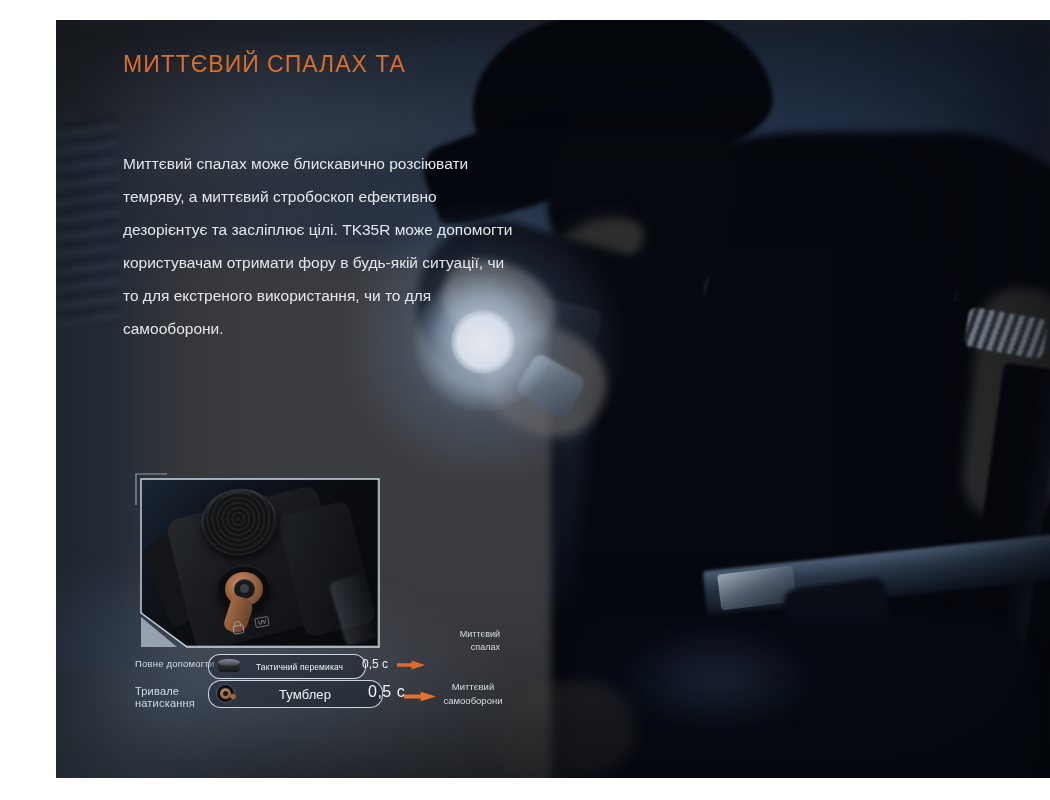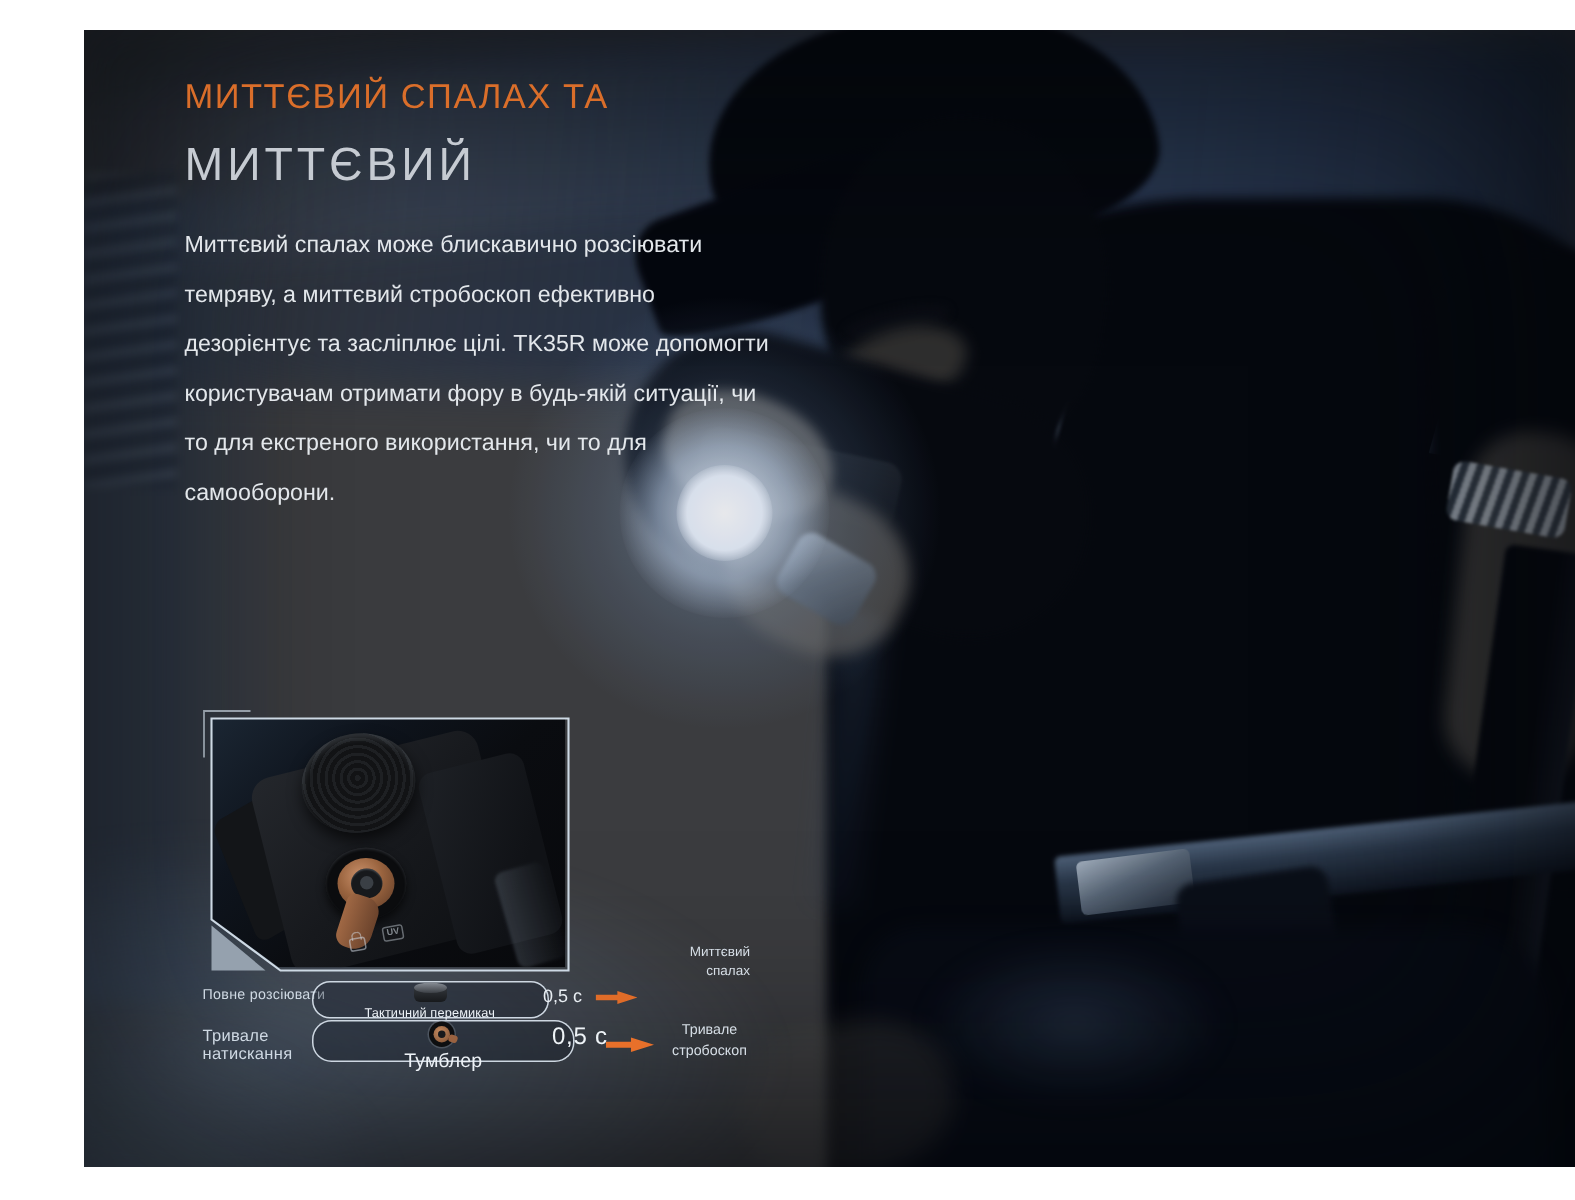--- a/index.html
+++ b/index.html
@@ -122,21 +122,21 @@
     border-bottom:none;border-radius:4px 4px 0 0;}
   .sw-uv{left:114px;top:138px;padding:0 2px;font-size:6px;line-height:8px;color:rgba(205,213,222,.6);
     border:1px solid rgba(205,213,222,.45);border-radius:2px;transform:rotate(-10deg);font-weight:bold;}
 
   
   .diagram{position:absolute;left:0;top:0;width:1000px;height:758px;z-index:7;color:#cfd9e3;}
   .dg{position:absolute;}
   .dg-action1{left:79px;top:638px;font-size:9.5px;letter-spacing:.2px;}
   .dg-action2{left:79px;top:665px;width:64px;font-size:11px;line-height:12px;letter-spacing:.2px;}
   .dg-box{border:1px solid rgba(224,234,244,.9);background:rgba(13,20,30,.32);
-    display:flex;align-items:center;color:#edf2f7;flex-direction:column;}
+    display:flex;align-items:center;color:#edf2f7;}
   .dg-box1{left:152px;top:634px;width:141px;height:23px;border-radius:12px;padding:0 8px 0 7px;}
   .dg-box2{left:152px;top:660px;width:157px;height:26px;border-radius:13px;padding:0 8px 0 8px;}
   .dg-box-label{flex:1;text-align:center;font-size:8.5px;letter-spacing:.1px;}
   .dg-box2 .dg-box-label{font-size:13px;}
   .dg-time1{left:306px;top:637px;font-size:12px;color:#e8edf2;}
   .dg-time2{left:312px;top:663px;font-size:16px;color:#eef3f7;letter-spacing:.5px;}
   .dg-arrow{background:#e06c28;}
   .dg-arrow1{left:341px;top:640px;width:28px;height:10px;
     clip-path:polygon(0 32%,52% 32%,52% 6%,100% 50%,52% 94%,52% 68%,0 68%);}
   .dg-arrow2{left:348px;top:671px;width:32px;height:11px;background:#e8702a;
@@ -195,21 +195,21 @@
     <div class="layer legs"></div>
     <div class="layer knee-light"></div>
     <div class="layer fist-bottom"></div>
     <div class="layer l-fog-bl"></div>
     <div class="layer l-fog-corner"></div>
     <div class="layer tint"></div>
     <div class="layer vignette"></div>
 
     <div class="copy">
       <h3 class="kicker">МИТТЄВИЙ СПАЛАХ ТА</h3>
-      <h1 class="title"><span>МИТТЄВИЙ</span><br>
+      <h1 class="title"><br>
         </h1>
       <p class="bodytext">Миттєвий спалах може блискавично розсіювати темряву, а миттєвий стробоскоп ефективно дезорієнтує та засліплює цілі. TK35R може допомогти користувачам отримати фору в будь-якій ситуації, чи то для екстреного використання, чи то для самооборони.</p>
     </div>
 
     <div class="inset-content">
       <div class="sw sw-wing"></div>
       <div class="sw sw-body"></div>
       <div class="sw sw-panel"></div>
       <div class="sw sw-edge"></div>
       <div class="sw sw-button"></div>
@@ -222,21 +222,21 @@
       <div class="sw sw-uv">UV</div>
     </div>
     <svg class="inset-frame-svg" width="250" height="180" viewBox="0 0 250 180">
       <path d="M6,144 L42,174 L6,174 Z" fill="#95a1ae"></path>
       <path d="M6,6 H244 V174 H52 L6,140 Z" fill="none" stroke="#cdd9e4" stroke-width="1.4"></path>
       <path d="M1,32 V1 H32" fill="none" stroke="rgba(205,217,228,.65)" stroke-width="1.2"></path>
     </svg>
 
     <div class="diagram">
 
-      <div class="dg dg-action1">Повне розсіювати</div>
+      <div class="dg dg-action1">Повне допомогти</div>
       <div class="dg dg-box dg-box1">
         <div class="cyl-icon">
           <div class="cyl-body"></div>
           <div class="cyl-top"></div>
         </div>
         <div class="dg-box-label">Тактичний перемикач</div>
       </div>
       <div class="dg dg-time1">0,5 с</div>
       <div class="dg dg-arrow dg-arrow1"></div>
       <div class="dg dg-result1">Миттєвий спалах</div>
@@ -246,17 +246,17 @@
         <div class="tgl-icon">
           <div class="tgl-outer"></div>
           <div class="tgl-lever"></div>
           <div class="tgl-ring"></div>
           <div class="tgl-core"></div>
         </div>
         <div class="dg-box-label">Тумблер</div>
       </div>
       <div class="dg dg-time2">0,5 с</div>
       <div class="dg dg-arrow dg-arrow2"></div>
-      <div class="dg dg-result2">Тривале стробоскоп</div>
+      <div class="dg dg-result2">Миттєвий самооборони</div>
 
     </div>
   </div>
 </div>
 
 </body></html>

